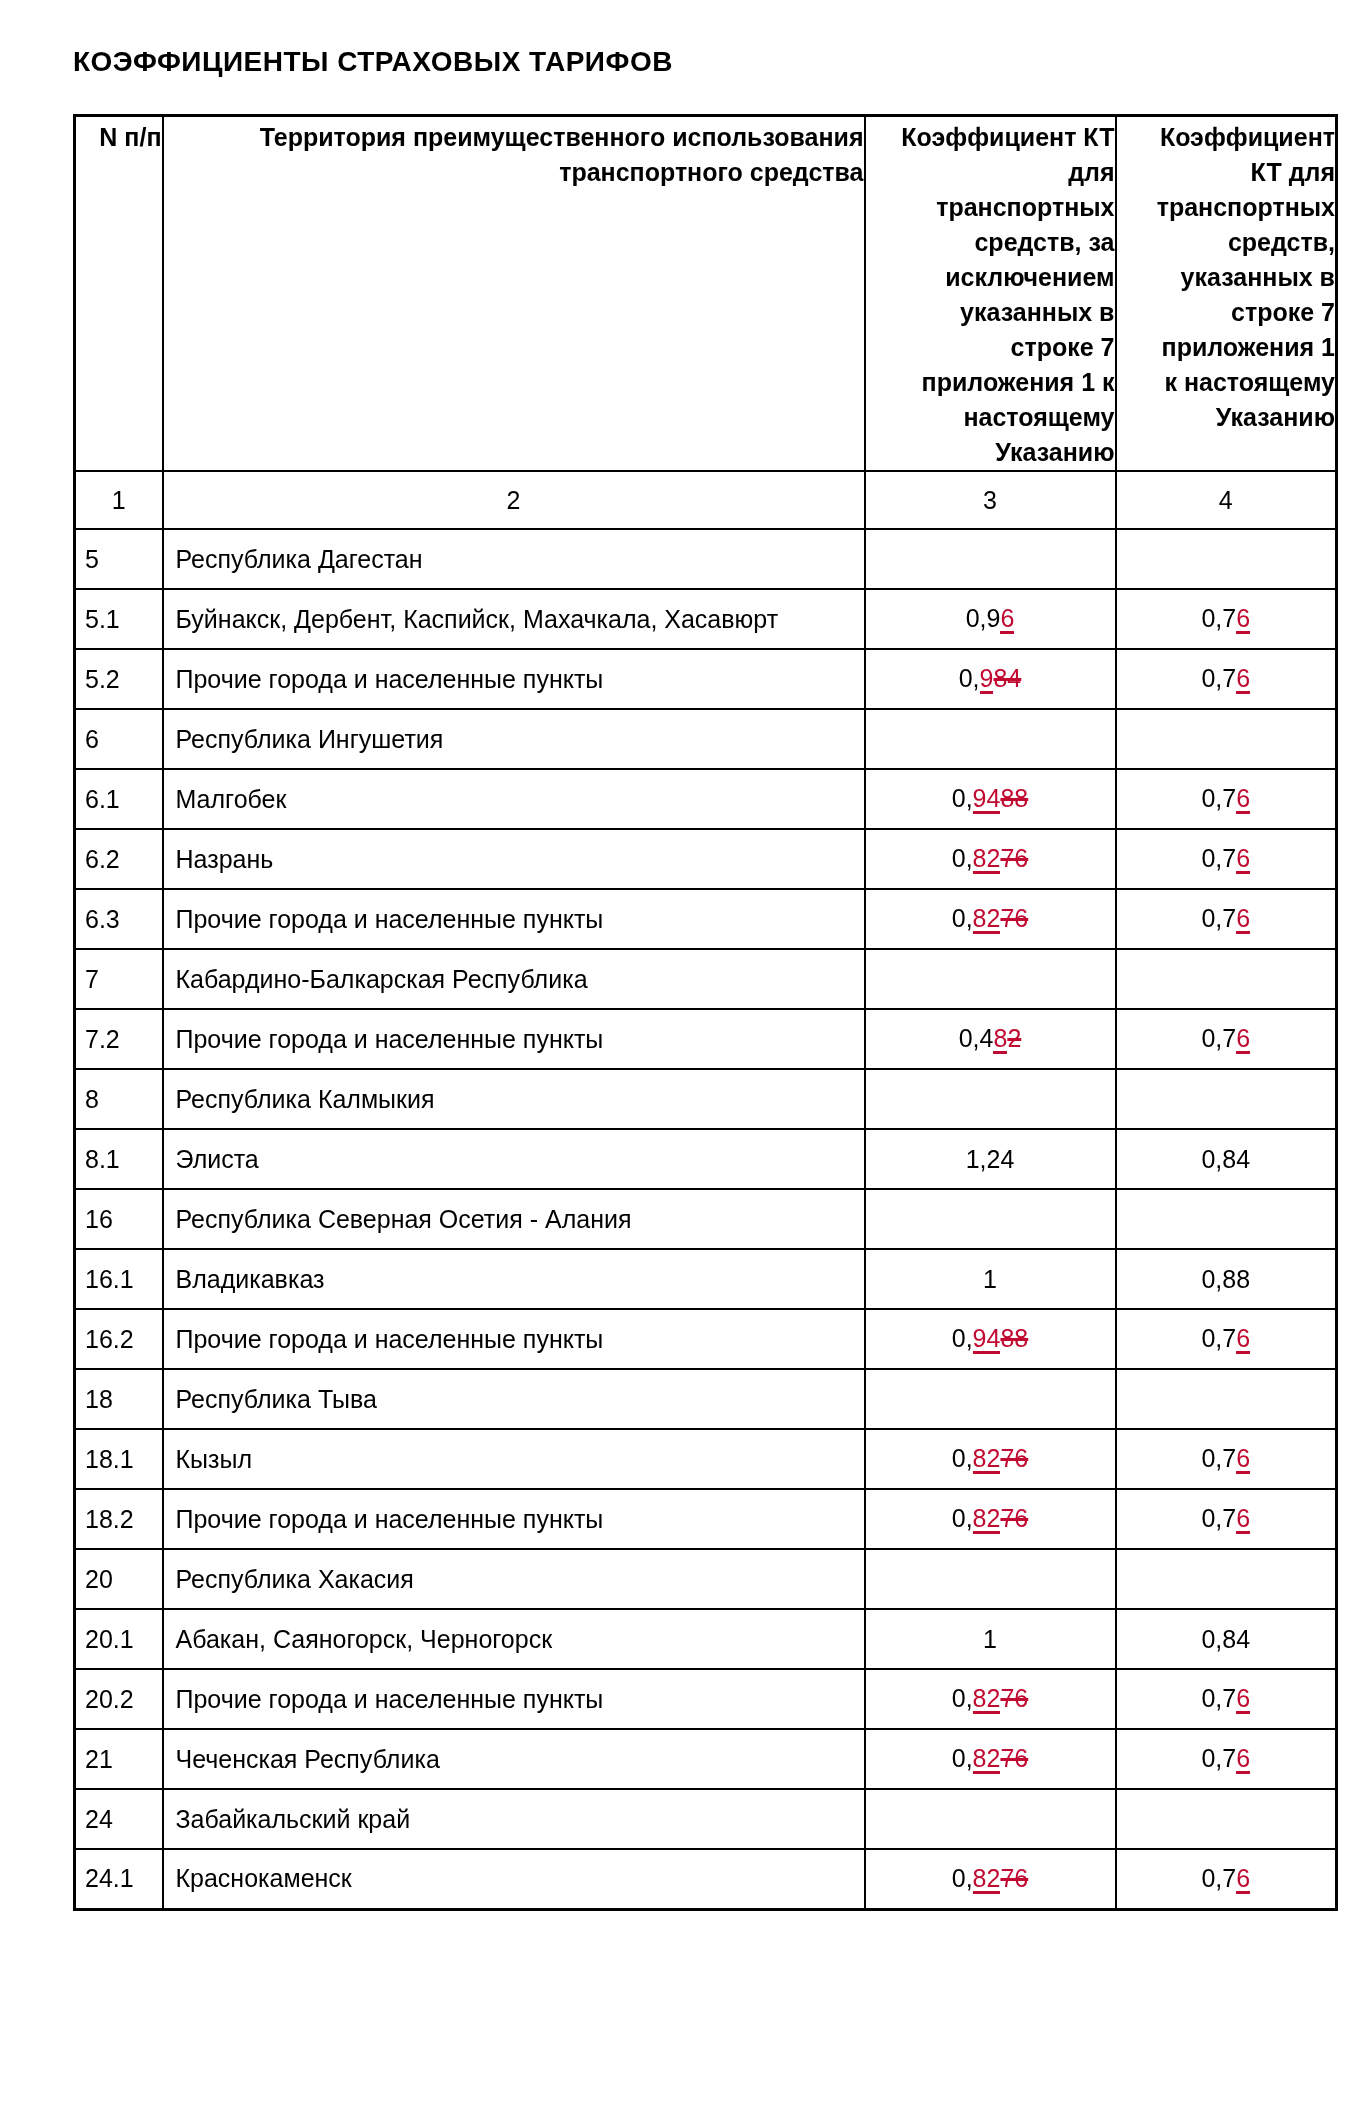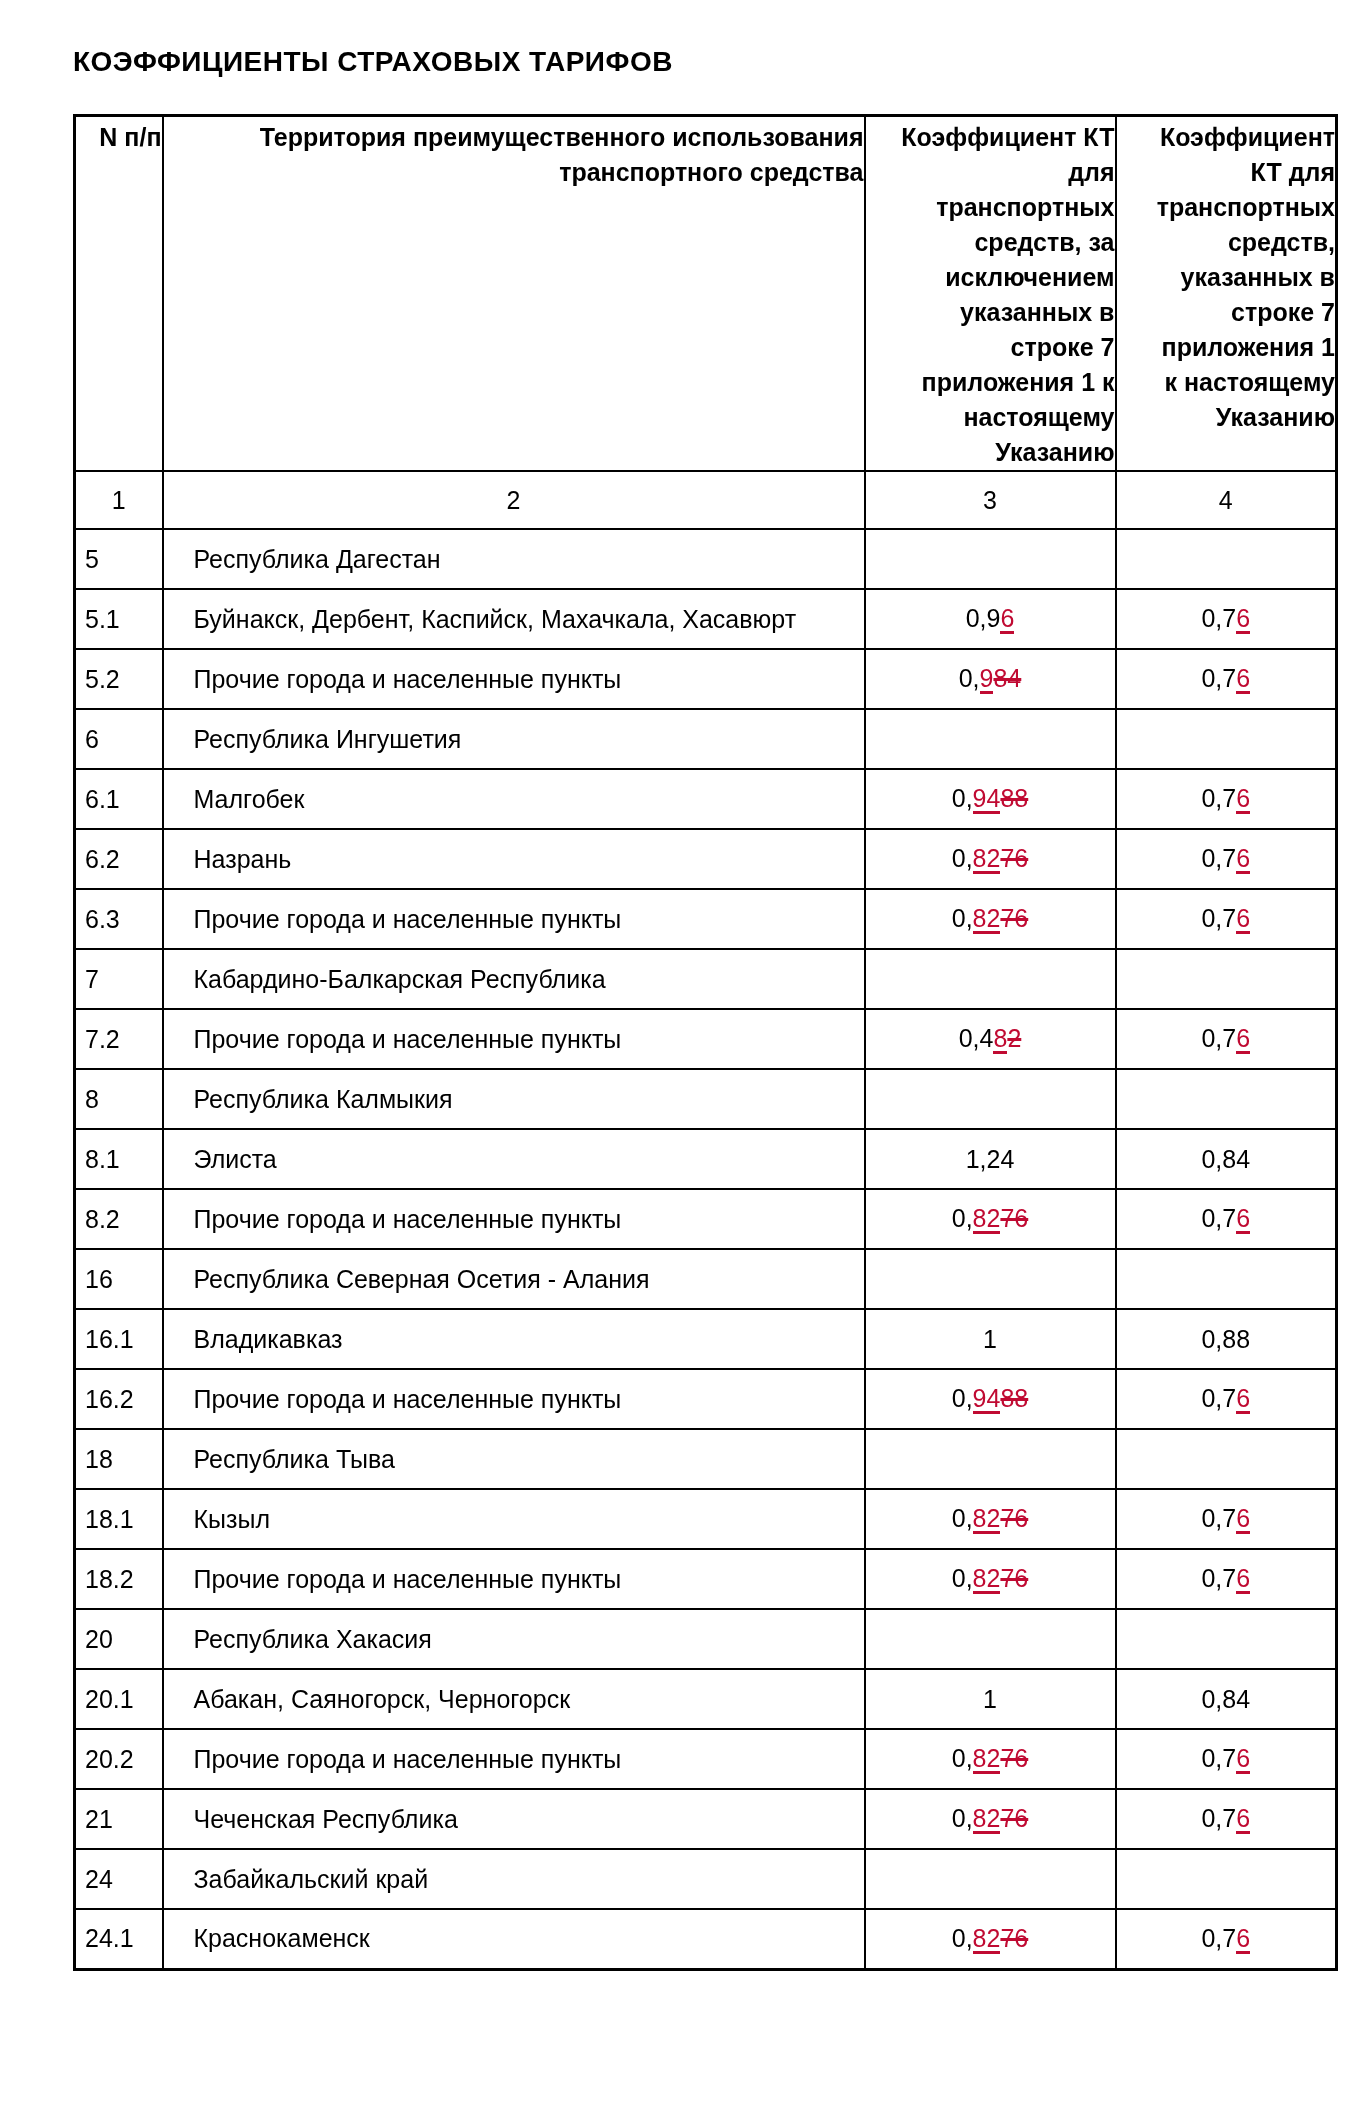--- a/index.html
+++ b/index.html
@@ -23,21 +23,21 @@
   }
   th, td { border:2px solid var(--ink); font-size:25px; }
   thead th {
     font-weight:bold; vertical-align:top; text-align:right;
     white-space:pre-line; line-height:35px; padding-top:3px;
   }
   tr.header-cells th { height:345px; }
   tr.colnums td { height:58px; text-align:center; vertical-align:middle; }
   tbody td { height:60px; vertical-align:middle; }
   td.num-cell  { text-align:left; padding-left:9px; }
-  td.terr-cell { text-align:left; padding-left:30px; }
+  td.terr-cell { text-align:left; padding-left:12px; }
   td.val-cell  { text-align:center; }
   .seg { white-space:pre; }
   .ins {
     color:var(--edit-red);
     display:inline-block; line-height:1.05;
     border-bottom:3px solid var(--edit-red);
   }
   .del {
     color:var(--edit-red);
     text-decoration:line-through;
@@ -150,26 +150,20 @@
           <td class="val-cell"></td>
           <td class="val-cell"></td>
         </tr>
         <tr>
           <td class="num-cell"><span class="seg">8.1</span></td>
           <td class="terr-cell"><span class="seg">Элиста</span></td>
           <td class="val-cell"><span class="seg">1,24</span></td>
           <td class="val-cell"><span class="seg">0,84</span></td>
         </tr>
         <tr>
-          <td class="num-cell"><span class="seg">8.2</span></td>
-          <td class="terr-cell"><span class="seg">Прочие города и населенные пункты</span></td>
-          <td class="val-cell"><span class="seg">0,</span><span class="seg ins">82</span><span class="seg del">76</span></td>
-          <td class="val-cell"><span class="seg">0,7</span><span class="seg ins">6</span></td>
-        </tr>
-        <tr>
           <td class="num-cell"><span class="seg">16</span></td>
           <td class="terr-cell"><span class="seg">Республика Северная Осетия - Алания</span></td>
           <td class="val-cell"></td>
           <td class="val-cell"></td>
         </tr>
         <tr>
           <td class="num-cell"><span class="seg">16.1</span></td>
           <td class="terr-cell"><span class="seg">Владикавказ</span></td>
           <td class="val-cell"><span class="seg">1</span></td>
           <td class="val-cell"><span class="seg">0,88</span></td>

